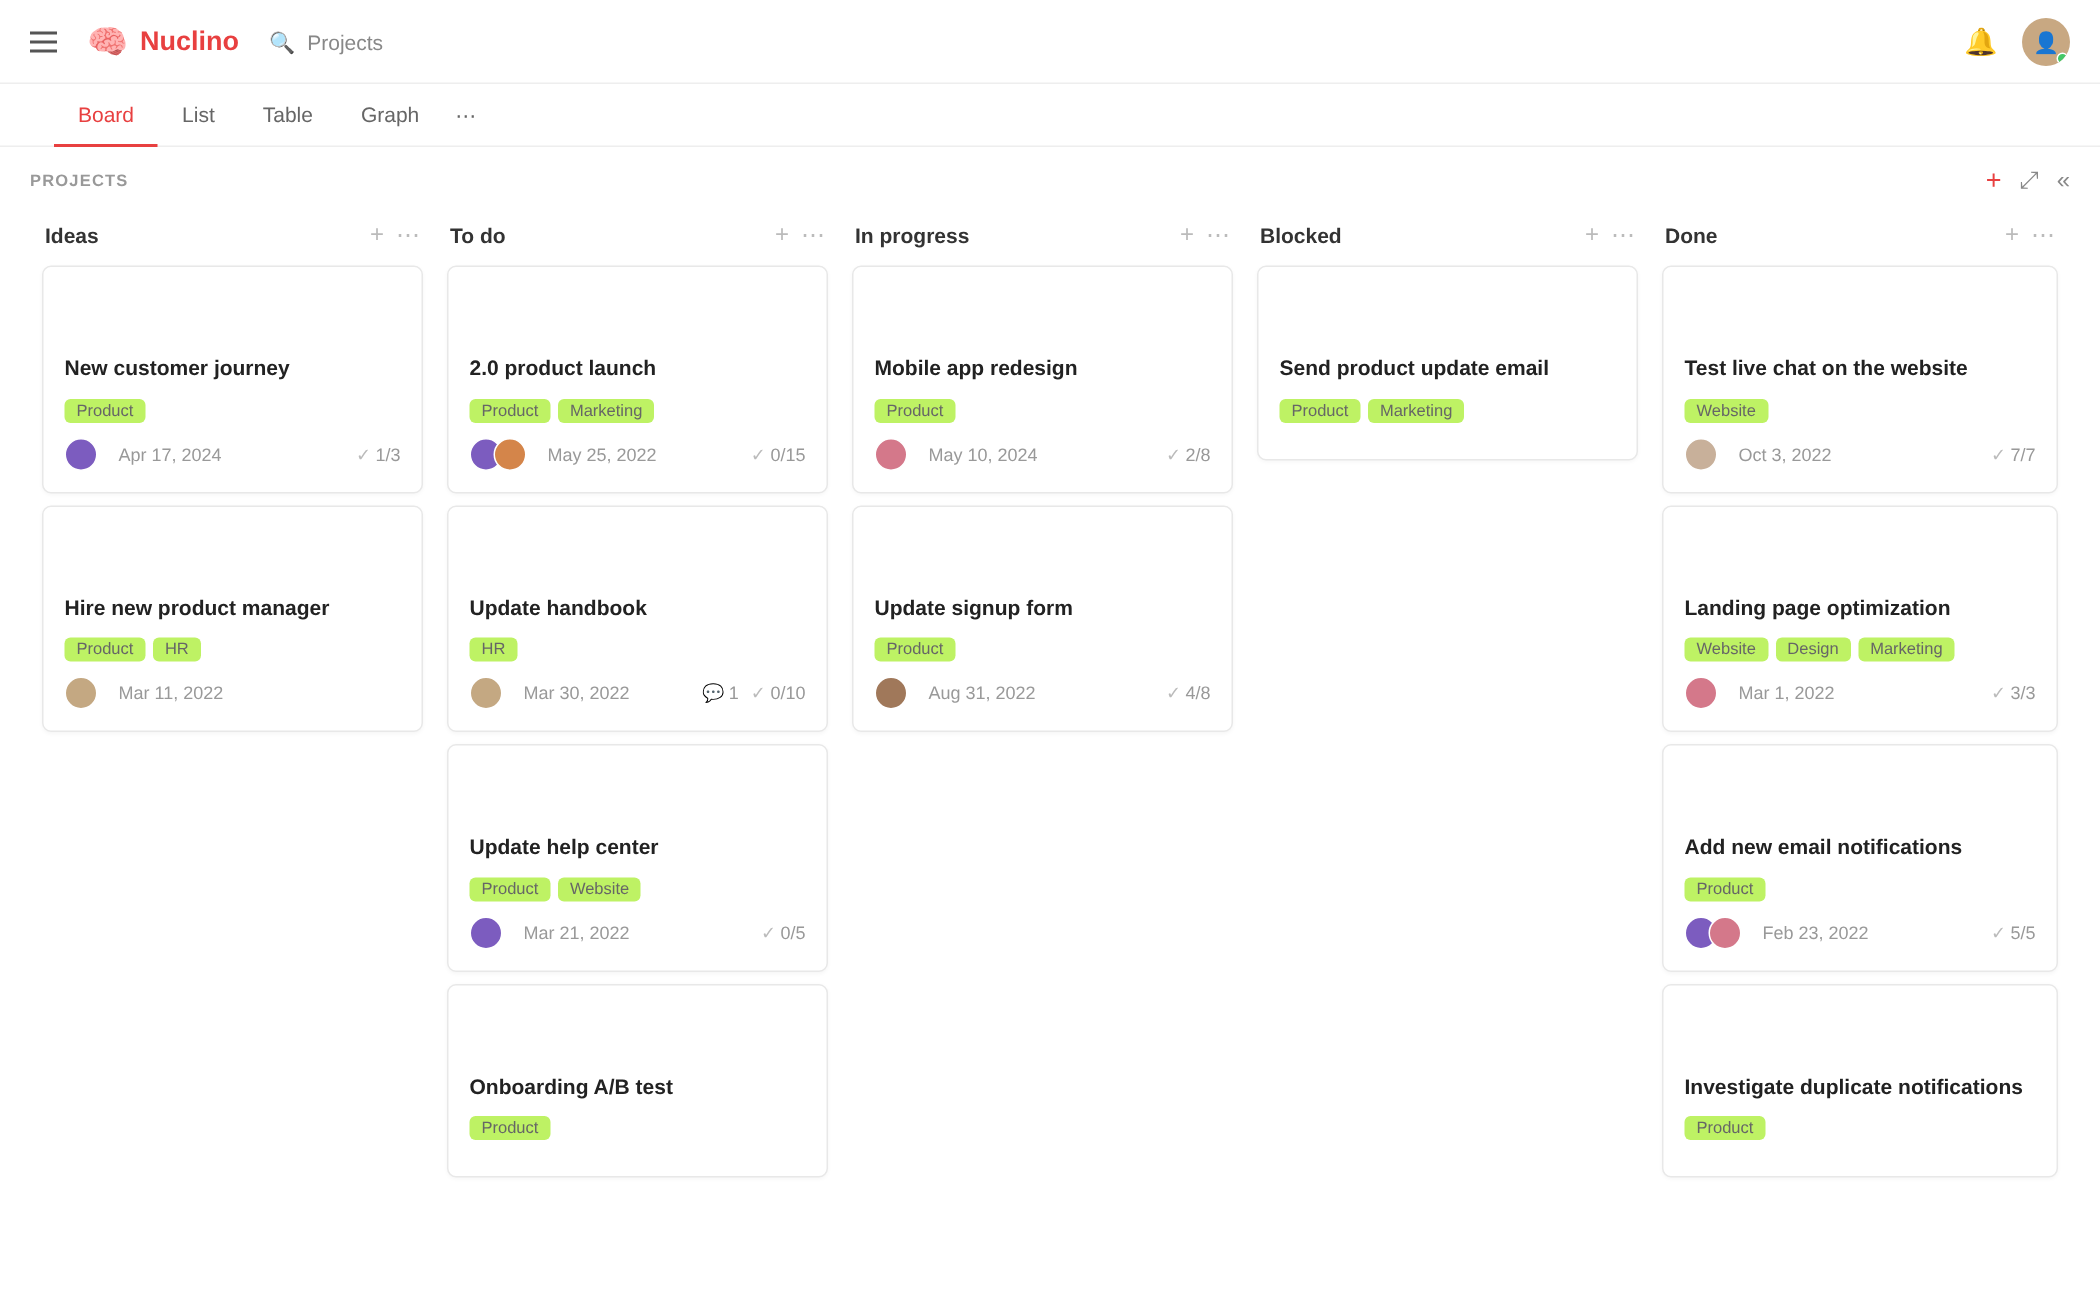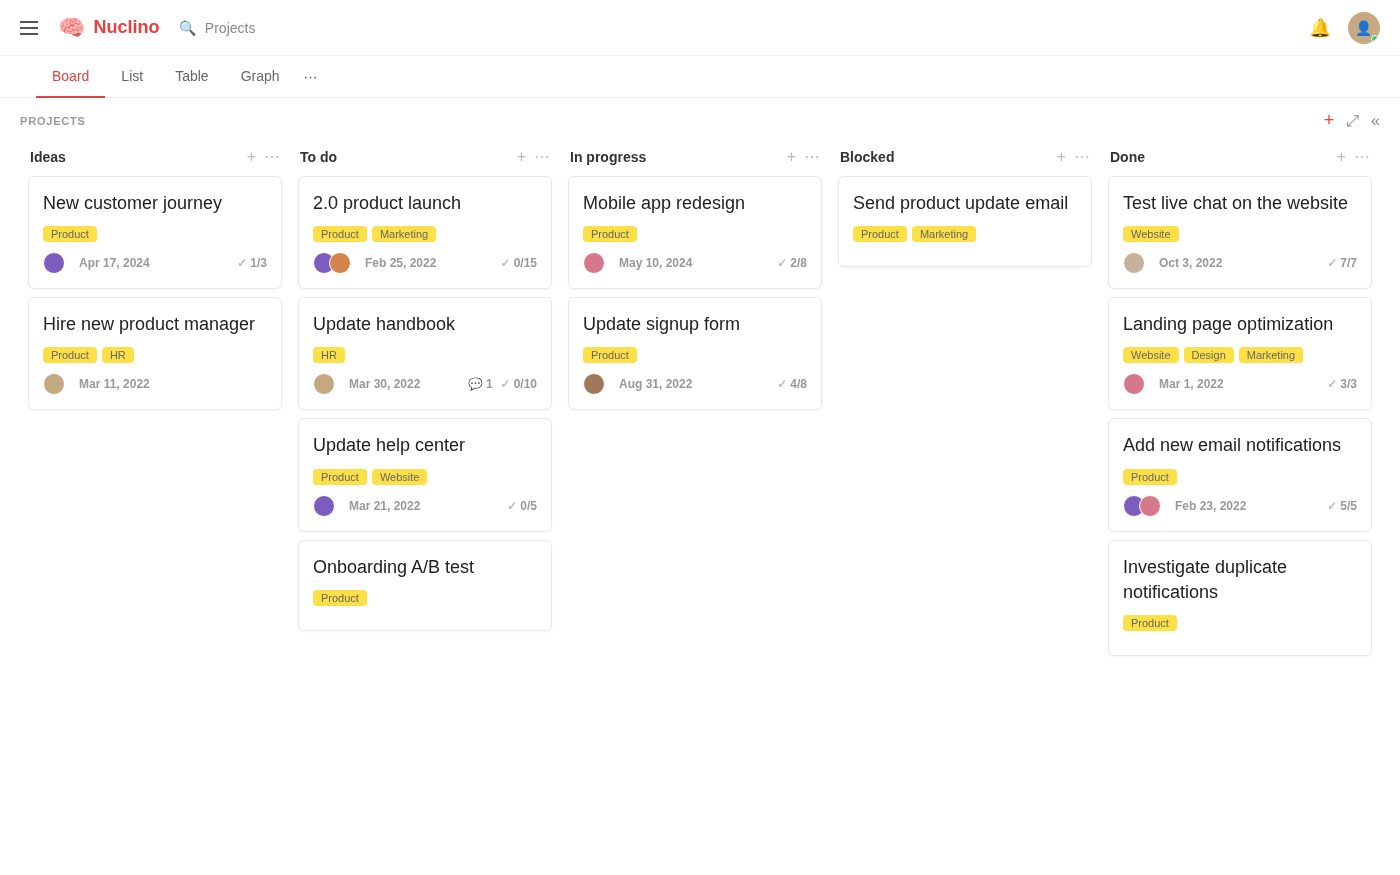--- a/index.html
+++ b/index.html
@@ -86,30 +86,30 @@
     
     .card {
       background: #fff;
       border: 1px solid #e8e8e8;
       border-radius: 6px;
       padding: 14px;
       margin-bottom: 8px;
       cursor: pointer;
       box-shadow: 0 1px 3px rgba(0,0,0,0.04);
     }
-    .card-title { font-size: 18px; color: #222; margin-bottom: 10px; line-height: 1.4; font-weight: 400; }
+    .card-title { font-size: 14px; color: #222; margin-bottom: 10px; line-height: 1.4; font-weight: 700; margin-top: 44px; }
     .card-tags { display: flex; gap: 5px; flex-wrap: wrap; margin-bottom: 10px; }
     .tag {
       font-size: 11px;
       color: #666;
-      background: #fde047;
+      background: #bef264;
       border-radius: 4px;
       padding: 2px 8px;
     }
-    .card-footer { display: flex; align-items: center; justify-content: space-between; font-weight: bold; }
+    .card-footer { display: flex; align-items: center; justify-content: space-between; }
     .card-meta { display: flex; align-items: center; gap: 6px; }
     .card-avatars { display: flex; }
     .card-avatar {
       width: 22px; height: 22px; border-radius: 50%;
       background: #c8a882;
       display: inline-flex; align-items: center; justify-content: center;
       font-size: 9px; color: #fff;
       border: 1.5px solid #fff;
       margin-right: -6px;
       overflow: hidden;
@@ -235,21 +235,21 @@
       <div class="card-tags">
         <span class="tag">Product</span>
         <span class="tag">Marketing</span>
       </div>
       <div class="card-footer">
         <div class="card-meta">
           <div class="card-avatars">
             <div class="card-avatar av-purple"></div>
             <div class="card-avatar av-orange"></div>
           </div>
-          <span class="card-date">Feb 25, 2022</span>
+          <span class="card-date">May 25, 2022</span>
         </div>
         <div class="card-checks">
           <span class="check-icon">✓</span>
           <span>0/15</span>
         </div>
       </div>
     </div>
 
     <div class="card">
       <div class="card-title">Update handbook</div>

